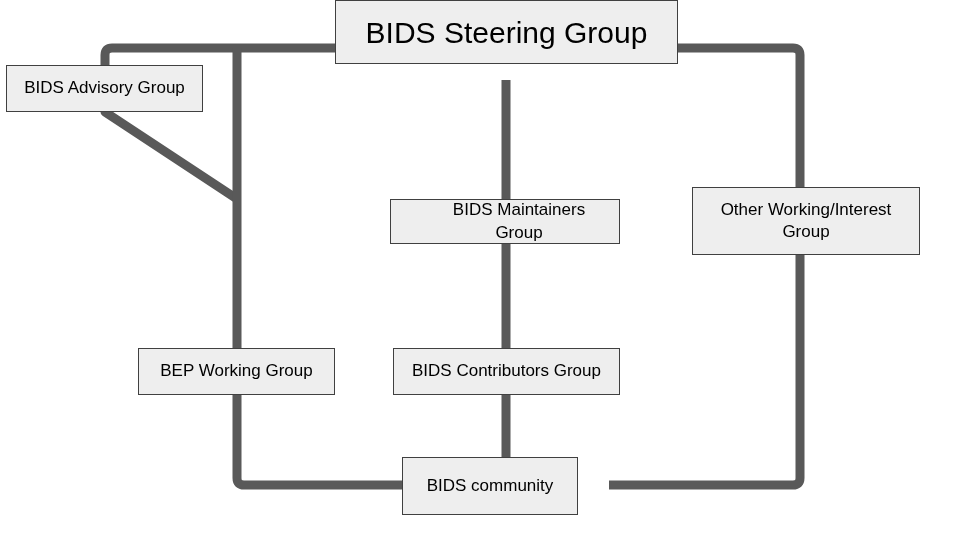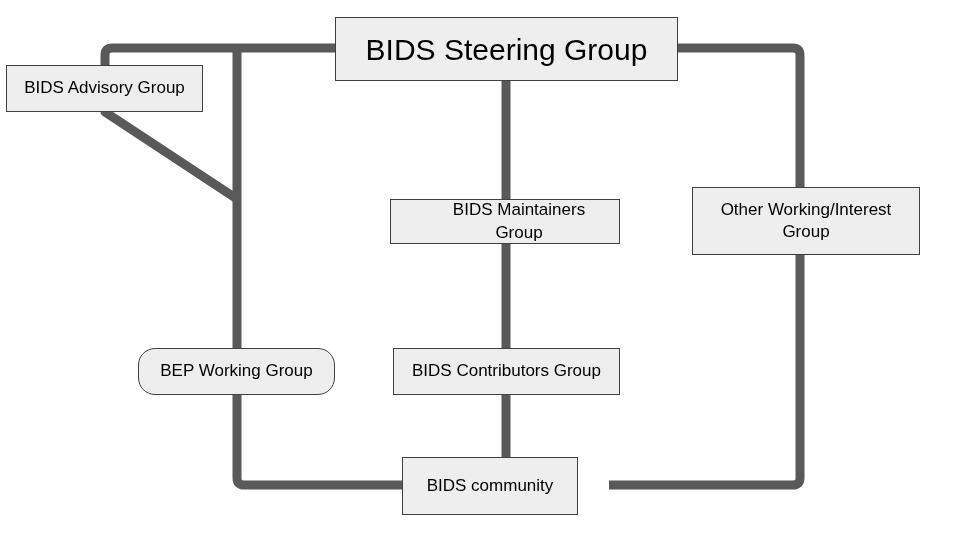--- a/index.html
+++ b/index.html
@@ -40,26 +40,26 @@
     border: 1px solid var(--node-border, #404040);
     color: var(--text, #000000);
     display: flex;
     align-items: center;
     justify-content: center;
     text-align: center;
     padding: 0 8px;
     line-height: 1.3;
     white-space: pre-line;
   }
-  .n-steering    { left: 335px; top: 17px;  width: 343px; height: 64px; font-size: 30px; }
+  .n-steering    { left: 335px; top: 0;  width: 343px; height: 64px; font-size: 30px; }
   .n-advisory    { left: 6px;   top: 65px;  width: 197px; height: 47px; font-size: 17px; text-align: center; }
   .n-bep-leads   { left: 122px; top: 199px; width: 213px; height: 45px; font-size: 17px; }
   .n-maintainers { left: 390px; top: 199px; width: 230px; height: 45px; font-size: 17px; padding-left: 36px; }
   .n-other       { left: 692px; top: 187px; width: 228px; height: 68px; font-size: 17px; }
-  .n-bep-working { left: 138px; top: 348px; width: 197px; height: 47px; font-size: 17px; border-radius: 17px; }
+  .n-bep-working { left: 138px; top: 348px; width: 197px; height: 47px; font-size: 17px; }
   .n-contributors{ left: 393px; top: 348px; width: 227px; height: 47px; font-size: 17px; }
   .n-community   { left: 402px; top: 457px; width: 176px; height: 58px; font-size: 17px; }
 </style>
 </head>
 <body>
 
 <div class="stage">
 
   <svg class="connectors" viewBox="0 0 960 540" xmlns="http://www.w3.org/2000/svg" aria-hidden="true">
     <path d="M 335 48 L 112 48 Q 105 48 105 55 L 105 112 L 237 199"></path>

